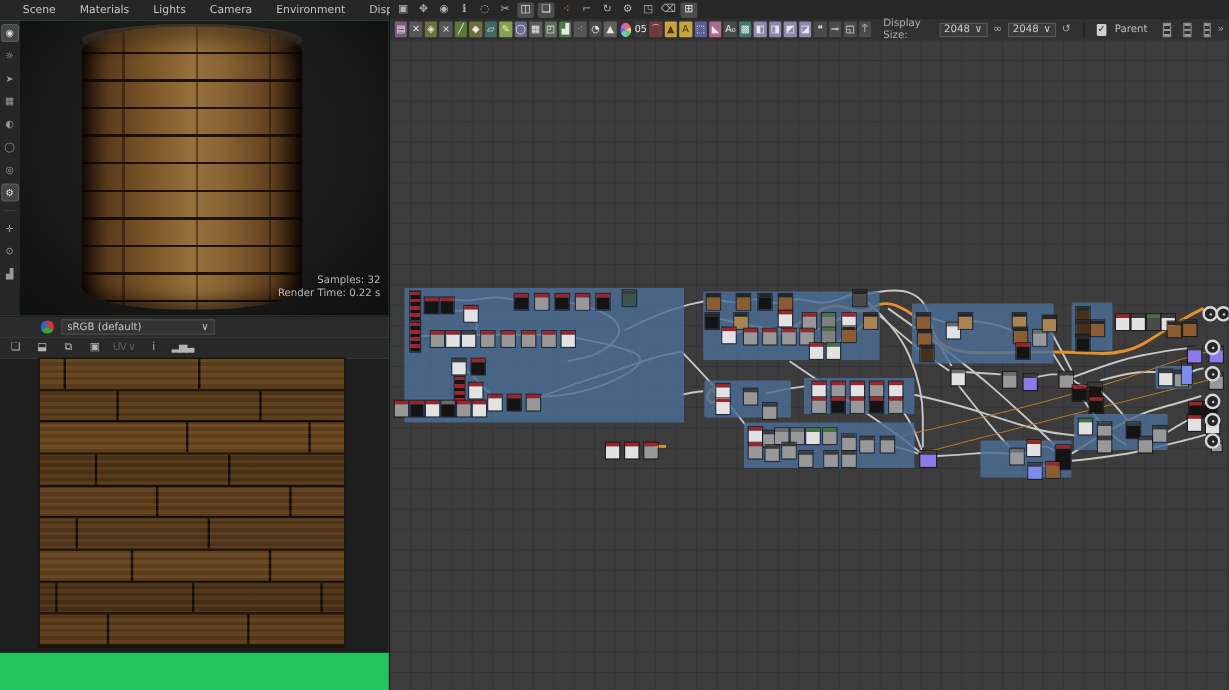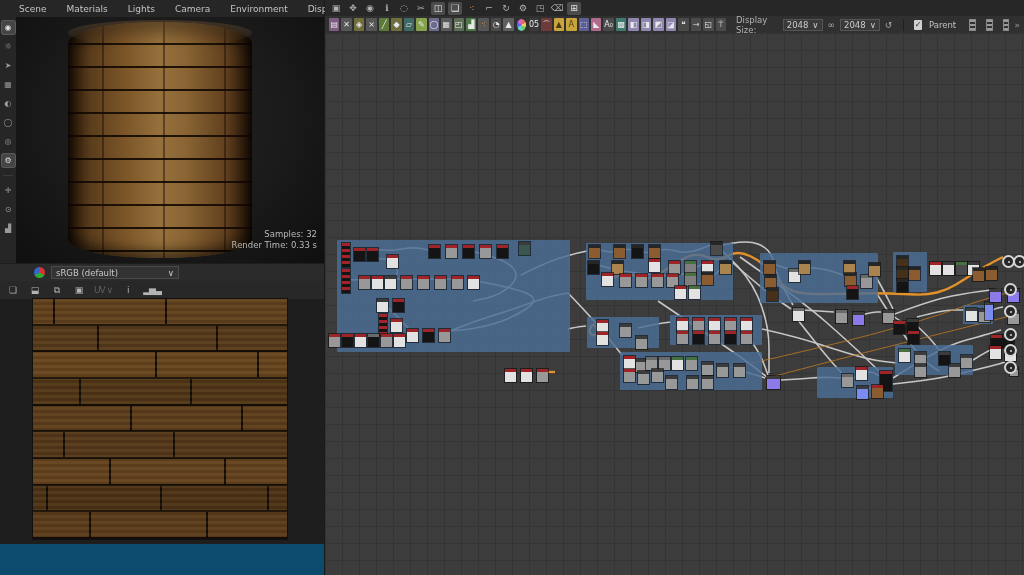--- a/index.html
+++ b/index.html
@@ -1,21 +1,21 @@
 <!DOCTYPE html>
 <html><head>
 <meta charset="utf-8">
 <style>
   * { box-sizing: border-box; margin: 0; padding: 0; }
   html,body { width:1024px; height:575px; overflow:hidden; background:#2b2b2b;
     font-family:"DejaVu Sans", sans-serif; }
   .app { position:relative; width:1024px; height:575px; background:#2b2b2b; }
 
   
-  .left-col { position:absolute; left:0; top:0; width:325px; height:575px; background:#0c4a6e; border-right:1px solid #1a1a1a; }
+  .left-col { position:absolute; left:0; top:0; width:325px; height:575px; background:#22c55e; border-right:1px solid #1a1a1a; }
   .menubar { height:17px; background:#262626; display:flex; align-items:center; padding-left:10px; gap:2px; }
   .menu-item { font-size:9px; color:#c4c4c4; padding:2px 9px; cursor:default; }
 
   .v3d-wrap { position:relative; height:246px; display:flex; }
   .vtoolbar { width:16px; background:#262626; display:flex; flex-direction:column; align-items:center; padding-top:4px; gap:6px; }
   .vt-icon { width:13px; height:13px; font-size:8px; color:#9a9a9a; display:flex; align-items:center; justify-content:center; border-radius:2px; }
   .vt-icon.sel { background:#454545; color:#ddd; box-shadow:0 0 0 1px #5a5a5a; }
   .vt-sep { width:10px; height:1px; background:#3a3a3a; margin:2px 0; }
 
   .vp3d { position:relative; flex:1; background:radial-gradient(ellipse at 50% 42%, #232323 0%, #1a1a1a 55%, #0f0f0f 100%); overflow:hidden; }
@@ -119,21 +119,21 @@
           <div class="vt-icon sel">⚙</div>
           <div class="vt-sep"></div>
           <div class="vt-icon">✛</div>
           <div class="vt-icon">⊙</div>
           <div class="vt-icon">▟</div>
         </div>
       <div class="vp3d">
         <div class="barrel"></div>
         <div class="samples">
           <div>Samples: 32</div>
-          <div>Render Time: 0.33 s</div>
+          <div>Render Time: 0.22 s</div>
         </div>
       </div>
     </div>
 
     <div class="csrow">
       <div class="cs-icon"></div>
       <div class="cs-select">
         <span>sRGB (default)</span>
         <span>∨</span>
       </div>

